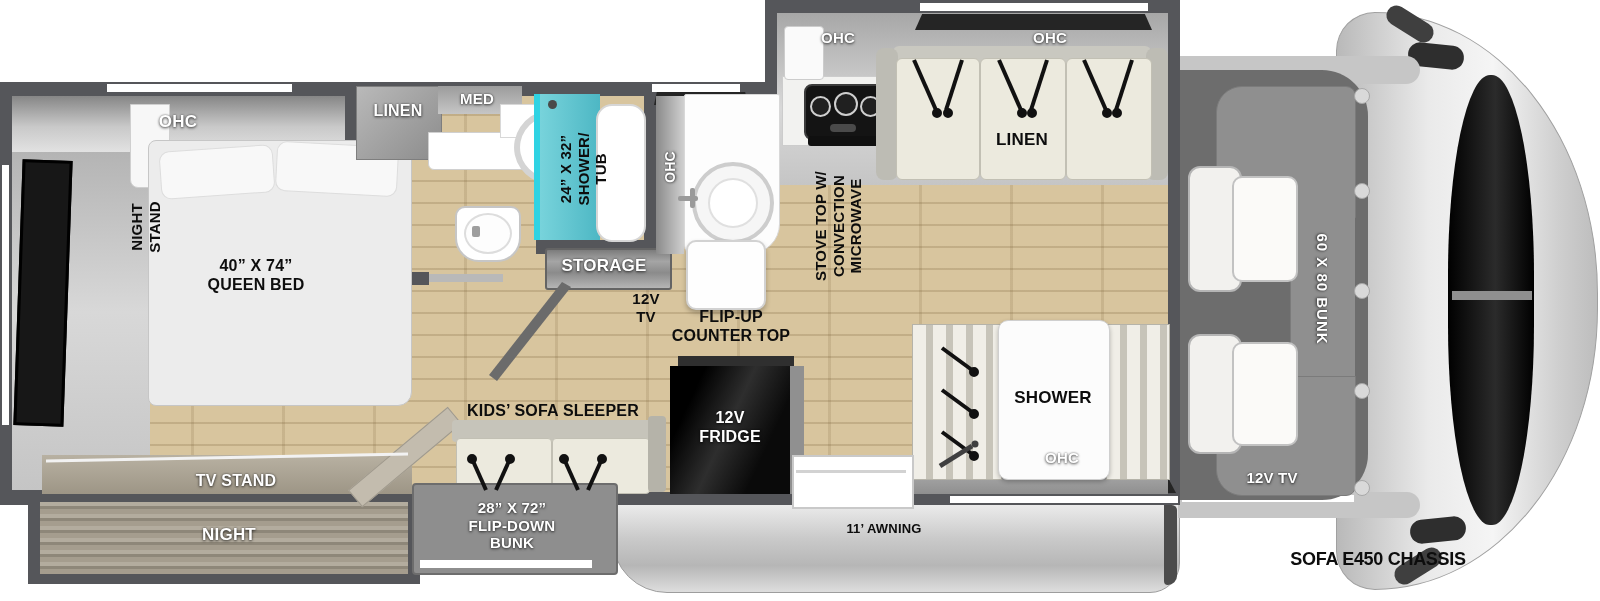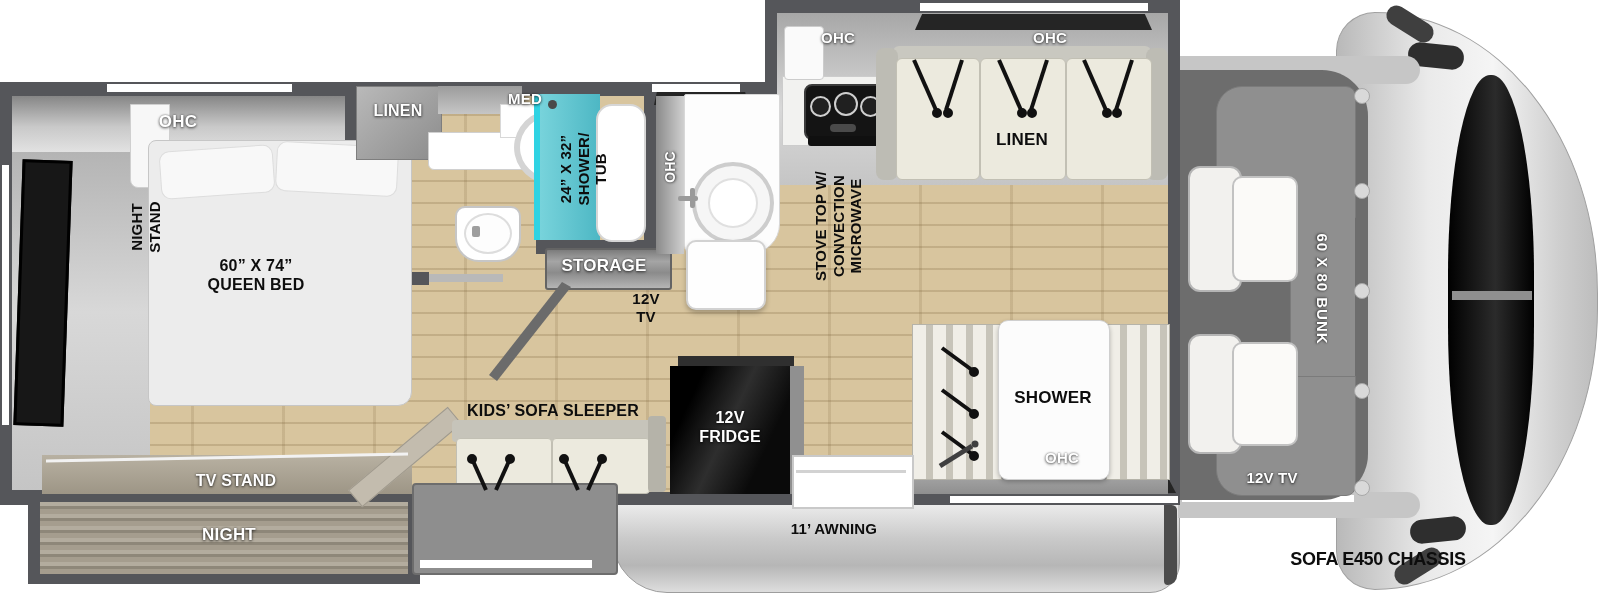--- a/index.html
+++ b/index.html
@@ -212,46 +212,51 @@
         <circle cx="602" cy="459" r="3"></circle>
     </g>
 
     <line x1="940" y1="466" x2="972" y2="446" stroke="#3f3f3f" stroke-width="5"></line>
     <circle cx="975" cy="444" r="3.5" fill="#3f3f3f"></circle>
   </svg>
 
   <div class="lbl w" style="left:178px;top:122px;font-size:17px;">OHC</div>
   <div class="lbl b rotl" style="left:146px;top:227px;font-size:15px;">NIGHT
 STAND</div>
-  <div class="lbl b" style="left:256px;top:276px;font-size:16px;">60” X 74”
+  <div class="lbl b" style="left:256px;top:276px;font-size:16px;">40” X 74”
 QUEEN BED</div>
   <div class="lbl w" style="left:236px;top:481px;font-size:16px;">TV STAND</div>
   <div class="lbl w" style="left:229px;top:535px;font-size:17px;">NIGHT</div>
 
   <div class="lbl w" style="left:398px;top:111px;font-size:16px;">LINEN</div>
-  <div class="lbl w" style="left:477px;top:99px;font-size:15px;margin-left:48px;">MED</div>
+  <div class="lbl w" style="left:477px;top:99px;font-size:15px;">MED</div>
   <div class="lbl b rotl" style="left:584px;top:169px;font-size:15px;width:120px;">24” X 32”
 SHOWER/
 TUB</div>
 
   <div class="lbl w rotl" style="left:670px;top:167px;font-size:14px;">OHC</div>
   <div class="lbl w" style="left:604px;top:266px;font-size:17px;">STORAGE</div>
   <div class="lbl b" style="left:646px;top:308px;font-size:15px;">12V
 TV</div>
+  <div class="lbl b" style="left:731px;top:327px;font-size:16px;">FLIP-UP
+COUNTER TOP</div>
   <div class="lbl b rotl" style="left:839px;top:226px;font-size:15px;width:175px;">STOVE TOP W/
 CONVECTION
 MICROWAVE</div>
   <div class="lbl w" style="left:838px;top:38px;font-size:15px;">OHC</div>
   <div class="lbl w" style="left:730px;top:428px;font-size:16px;">12V
 FRIDGE</div>
 
   <div class="lbl w" style="left:1050px;top:38px;font-size:15px;">OHC</div>
   <div class="lbl b" style="left:1022px;top:140px;font-size:17px;">LINEN</div>
   <div class="lbl b" style="left:1053px;top:398px;font-size:17px;">SHOWER</div>
   <div class="lbl w" style="left:1062px;top:458px;font-size:15px;">OHC</div>
   <div class="lbl b" style="left:553px;top:411px;font-size:16px;">KIDS’ SOFA SLEEPER</div>
+  <div class="lbl w" style="left:512px;top:526px;font-size:15px;">28” X 72”
+FLIP-DOWN
+BUNK</div>
 
   <div class="lbl w rotr" style="left:1322px;top:289px;font-size:15px;width:160px;letter-spacing:1px;">60 X 80 BUNK</div>
   <div class="lbl w" style="left:1272px;top:478px;font-size:15px;">12V TV</div>
 
-  <div class="lbl b" style="left:834px;top:529px;font-size:15px;">11’ AWNING</div>
+  <div class="lbl b" style="left:884px;top:529px;font-size:13px;">11’ AWNING</div>
   <div class="lbl b" style="left:1378px;top:560px;font-size:18px;letter-spacing:-0.3px;">SOFA E450 CHASSIS</div>
 </div>
 
 </body></html>

